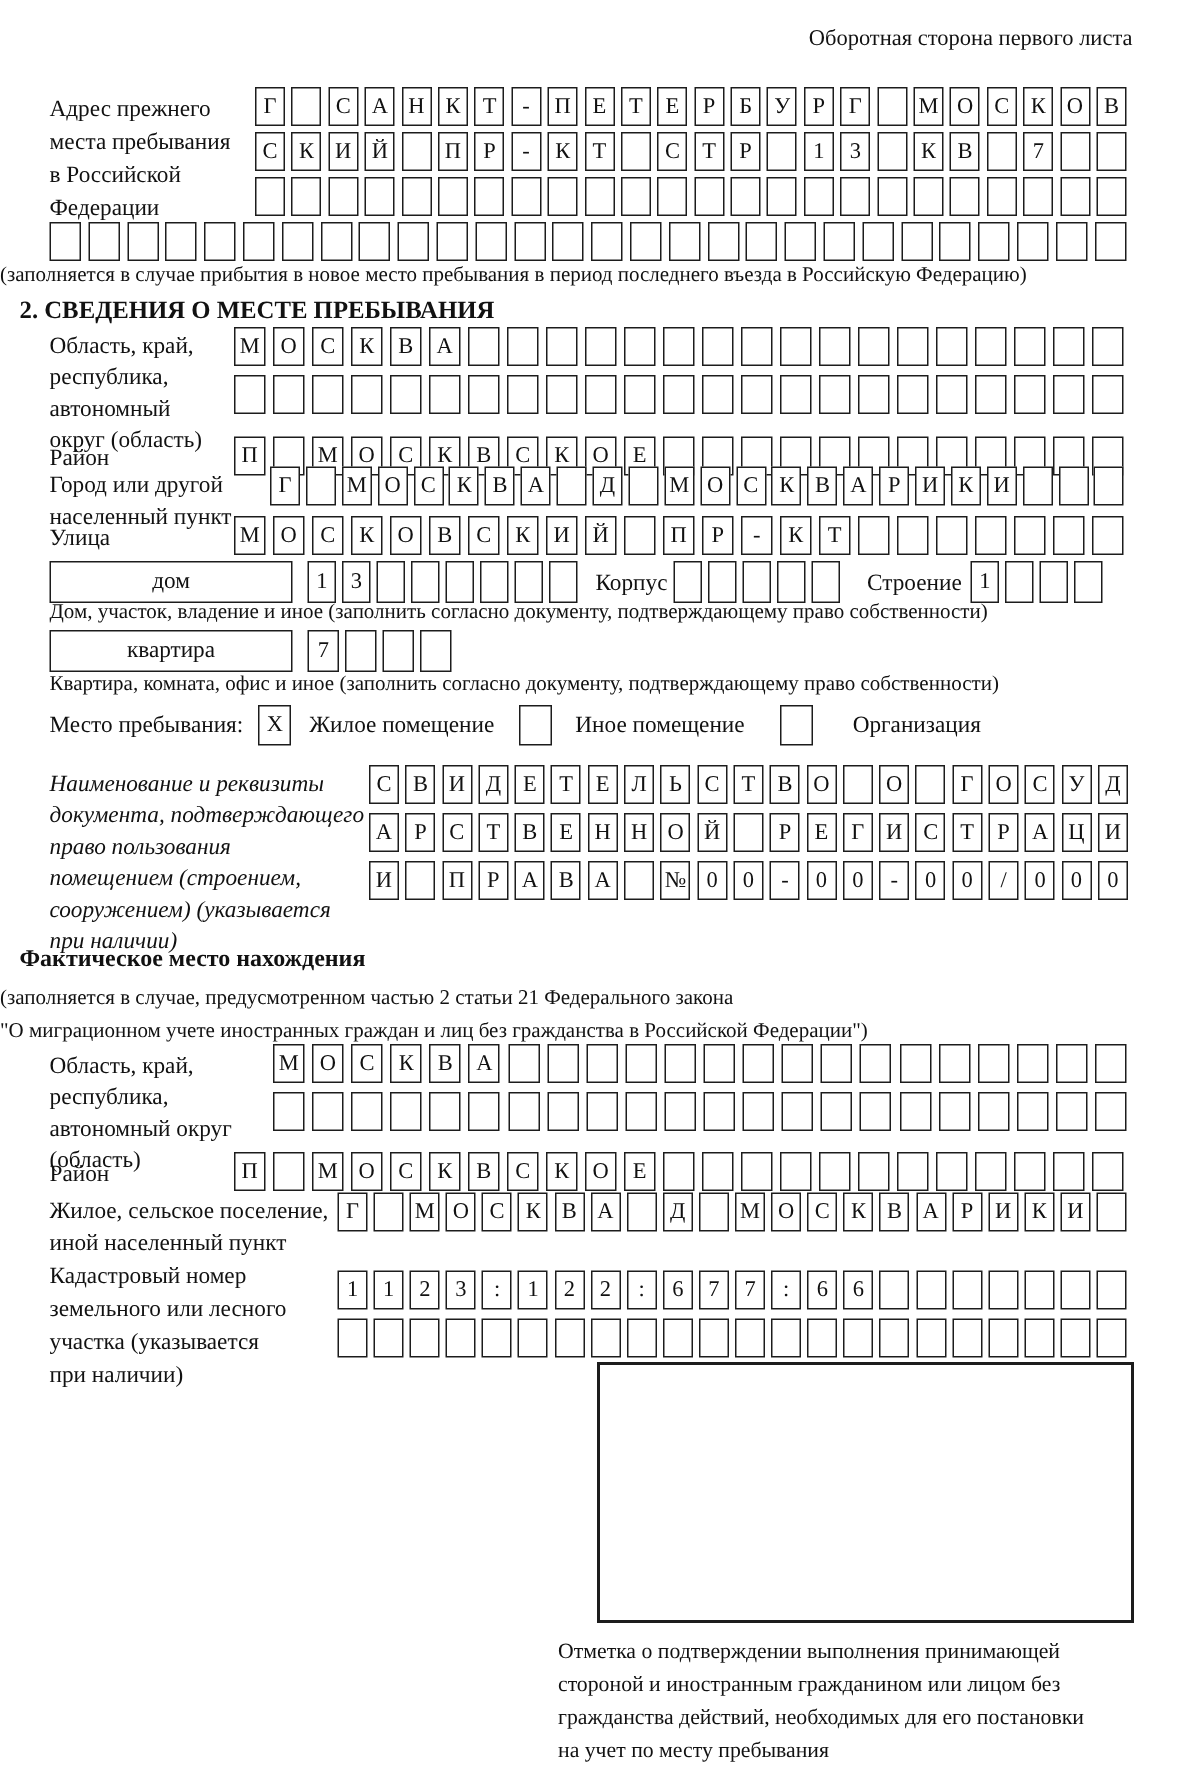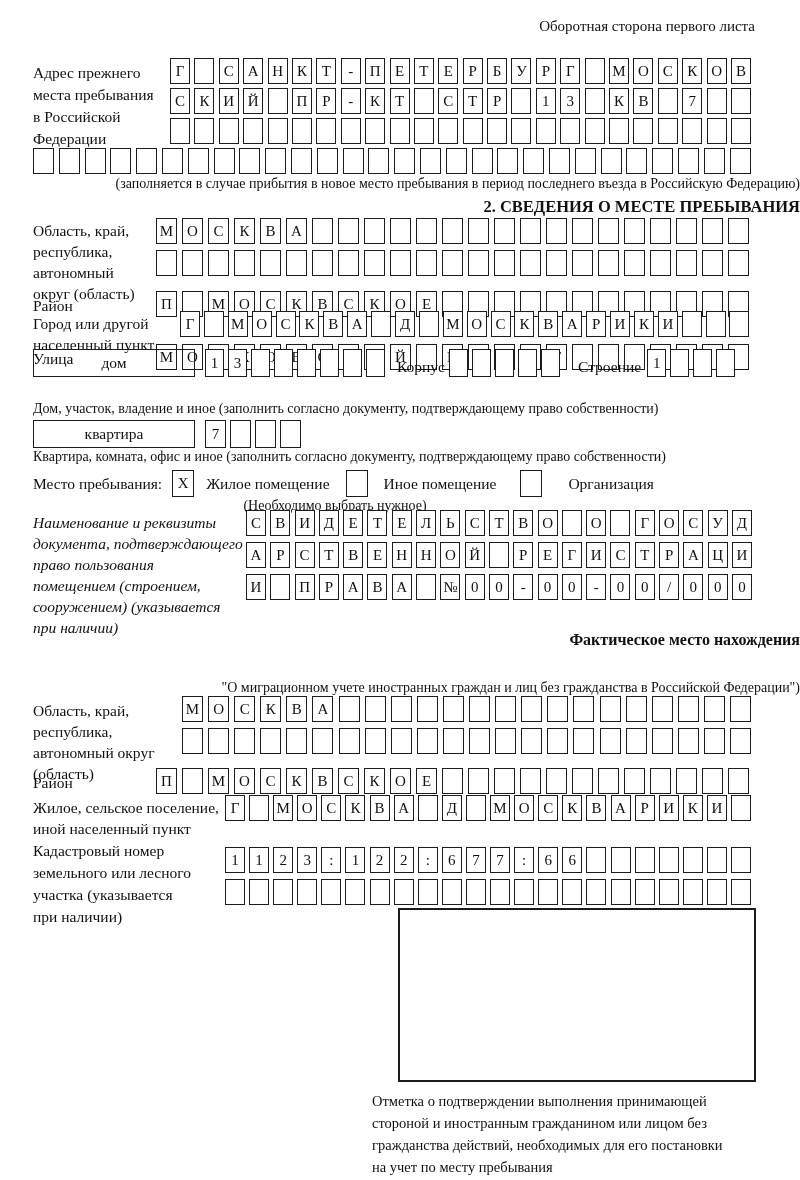--- a/index.html
+++ b/index.html
@@ -5,21 +5,21 @@
   * { margin:0; padding:0; box-sizing:border-box; }
   html,body { background:#fff; }
   .sheet {
     position:relative; width:800px; height:1180px; background:#fff;
     font-family:"Liberation Serif","DejaVu Serif",serif; color:#111; overflow:hidden;
   }
   .abs { position:absolute; }
   .lbl { font-size:15.5px; line-height:21px; white-space:pre-line; }
   .lh22 { line-height:22px; }
   .note { font-size:14px; }
-  .center { left:0; width:800px; text-align:right; }
+  .center { left:0; width:800px; text-align:left; }
   .title { font-weight:bold; font-size:16.5px;padding-left:13px; }
   .boxrow { display:flex; --bw:21px; --gap:5px; --bh:26px; }
   .cbox {
     flex:none; width:var(--bw); height:var(--bh);
     border:1.5px solid #1c1c1c; margin-right:var(--gap);
     display:flex; align-items:center; justify-content:center;
     font-size:15px; background:#fff;
   }
   .widebox {
     flex:none; border:1.5px solid #1c1c1c; height:28px;
@@ -282,21 +282,21 @@
       <span class="cbox">Т</span>
       <span class="cbox"></span>
       <span class="cbox"></span>
       <span class="cbox"></span>
       <span class="cbox"></span>
       <span class="cbox"></span>
       <span class="cbox"></span>
       <span class="cbox"></span>
     </div>
 
-  <div class="abs flexrow" style="top:349px; left:33px;align-items:flex-end;">
+  <div class="abs flexrow" style="top:374px; left:33px;">
     <div class="widebox" style="width:162px;">дом</div>
     <div class="boxrow" style="margin-left:10px; --bw:19px; --gap:4px; --bh:28px;">
         <span class="cbox">1</span>
         <span class="cbox">3</span>
         <span class="cbox"></span>
         <span class="cbox"></span>
         <span class="cbox"></span>
         <span class="cbox"></span>
         <span class="cbox"></span>
         <span class="cbox"></span>
@@ -338,21 +338,20 @@
     <div class="lbl" style="margin-left:12px;">Жилое помещение</div>
     <div class="boxrow" style="margin-left:16px; --bw:22px; --bh:27px; --gap:0px;">
         <span class="cbox"></span>
       </div>
     <div class="lbl" style="margin-left:16px;">Иное помещение</div>
     <div class="boxrow" style="margin-left:24px; --bw:22px; --bh:27px; --gap:0px;">
         <span class="cbox"></span>
       </div>
     <div class="lbl" style="margin-left:26px;">Организация</div>
   </div>
-  <div class="abs note" style="top:498px; left:170px; width:330px; text-align:center;">(Необходимо выбрать нужное)</div>
 
   <div class="abs lbl" style="top:512px; left:33px; width:210px;font-style:italic;">Наименование и реквизиты
 документа, подтверждающего
 право пользования
 помещением (строением,
 сооружением) (указывается
 при наличии)</div>
   <div class="abs boxrow" style="top:510px; left:246px; --bw:20px; --gap:4.3px;">
       <span class="cbox">С</span>
       <span class="cbox">В</span>
@@ -417,20 +416,21 @@
       <span class="cbox">-</span>
       <span class="cbox">0</span>
       <span class="cbox">0</span>
       <span class="cbox">/</span>
       <span class="cbox">0</span>
       <span class="cbox">0</span>
       <span class="cbox">0</span>
     </div>
 
   <div class="abs title center" style="top:631px; font-size:16px;">Фактическое место нахождения</div>
+  <div class="abs note center" style="top:658px;">(заполняется в случае, предусмотренном частью 2 статьи 21 Федерального закона</div>
   <div class="abs note center" style="top:680px;">"О миграционном учете иностранных граждан и лиц без гражданства в Российской Федерации")</div>
 
   <div class="abs lbl" style="top:700px; left:33px; width:145px;">Область, край,
 республика,
 автономный округ
 (область)</div>
   <div class="abs boxrow" style="top:696px; left:182px; --gap:5.1px;">
       <span class="cbox">М</span>
       <span class="cbox">О</span>
       <span class="cbox">С</span>

